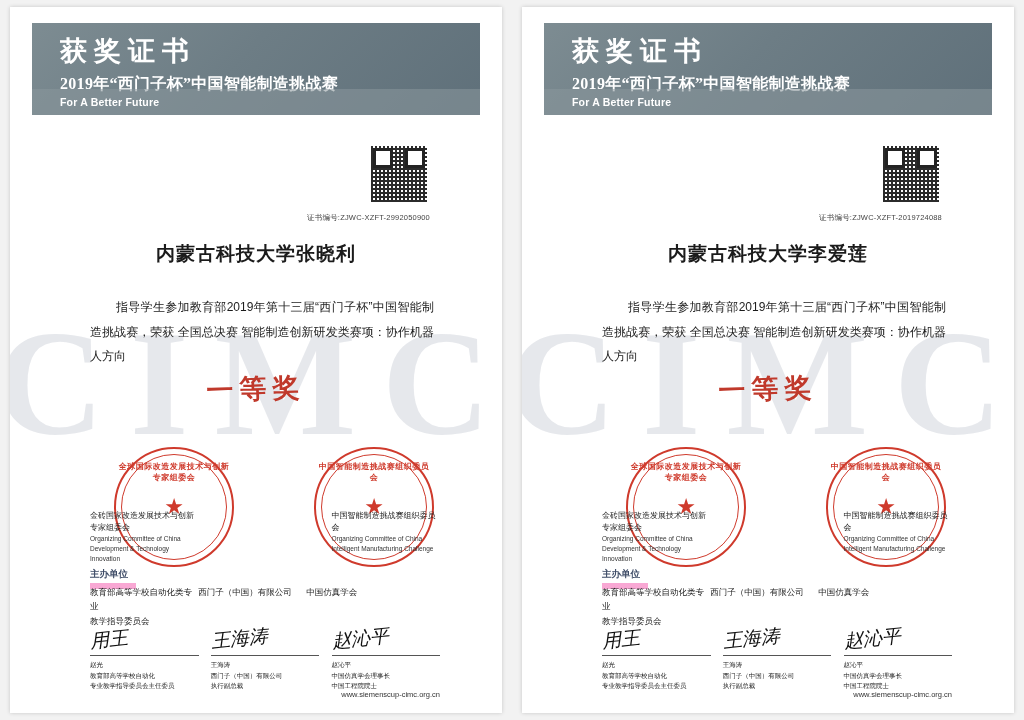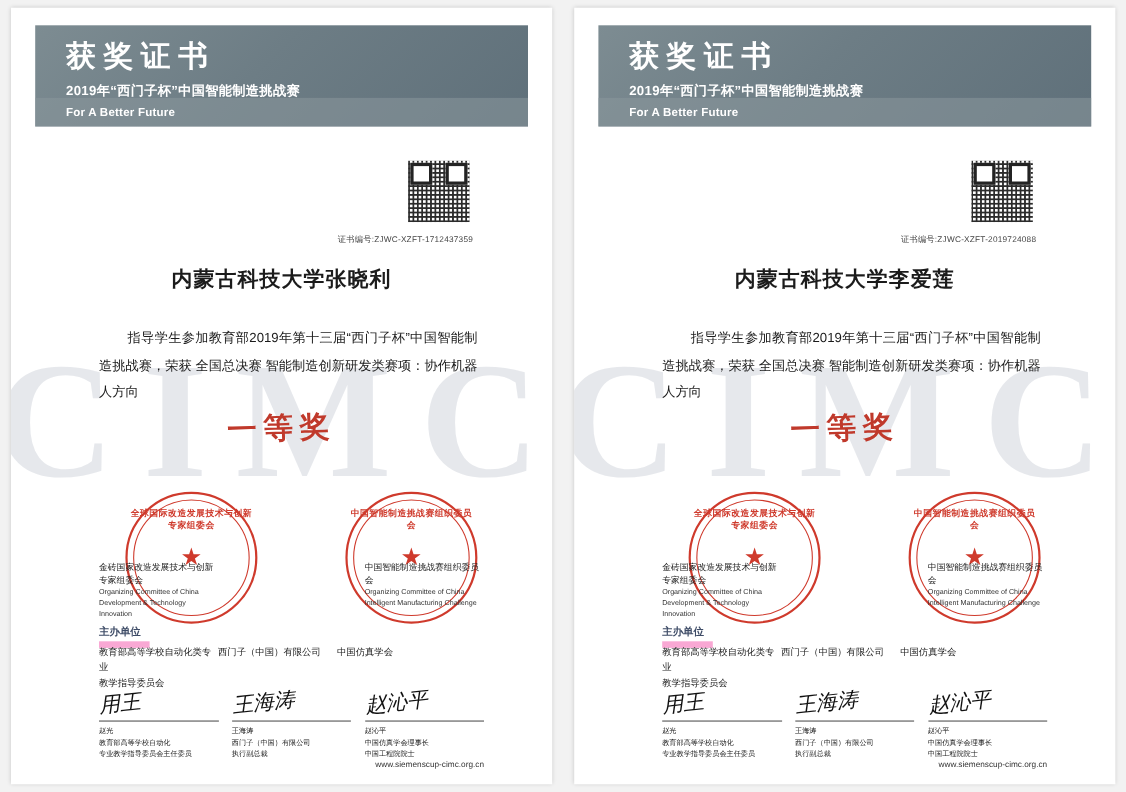--- a/index.html
+++ b/index.html
@@ -54,40 +54,41 @@
     font-family: "Liberation Serif", serif;
     pointer-events: none;
     user-select: none;
   }
   .header {
     position: relative;
     height: 92px;
     background: linear-gradient(135deg, #7d8c92 0%, #6d7d85 45%, #5f707a 100%);
     padding: 14px 0 0 28px;
     box-sizing: border-box;
+    font-family: Liberation Serif, serif;
   }
   .header::after {
     content: "";
     position: absolute;
     left: 0; right: 0; bottom: 0;
     height: 26px;
     background: #8a979c;
     opacity: 0.55;
   }
   .h-title {
     color: #ffffff;
     font-size: 27px;
     font-weight: bold;
     letter-spacing: 7px;
     line-height: 1.1;
     margin: 0 0 7px 0;
   }
   .h-sub {
     color: #ffffff;
-    font-size: 12px;
+    font-size: 16px;
     font-weight: bold;
     letter-spacing: 0.3px;
     margin: 0;
   }
   .h-strip {
     position: relative;
     height: 26px;
     margin-top: -26px;
     z-index: 3;
     display: flex;
@@ -285,21 +286,21 @@
 
       <div class="header">
         <div class="h-title">获奖证书</div>
         <div class="h-sub">2019年“西门子杯”中国智能制造挑战赛</div>
       </div>
       <div class="h-strip">
         <span>For A Better Future</span>
       </div>
 
       <div class="qr"></div>
-      <div class="cert-no">证书编号:ZJWC-XZFT-1712437359</div>
+      <div class="cert-no">证书编号:ZJWC-XZFT-2992050900</div>
 
       <div class="recipient">
         <span>内蒙古科技大学</span><span class="name">张晓利</span>
       </div>
 
       <div class="body-text">指导学生参加教育部2019年第十三届“西门子杯”中国智能制造挑战赛，荣获 全国总决赛 智能制造创新研发类赛项：协作机器人方向</div>
 
       <div class="award">一等奖</div>
 
       <div class="seal left">

